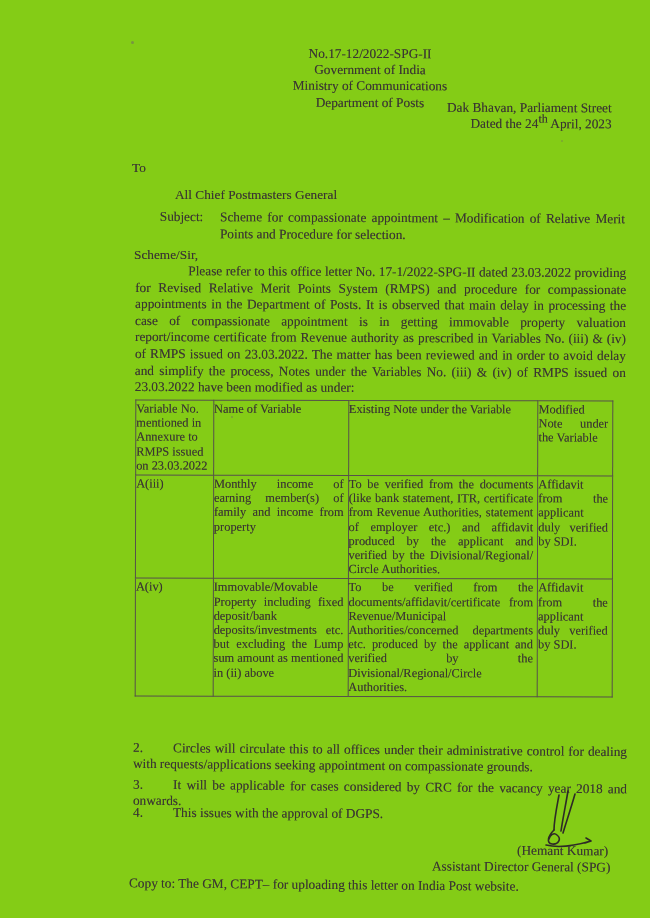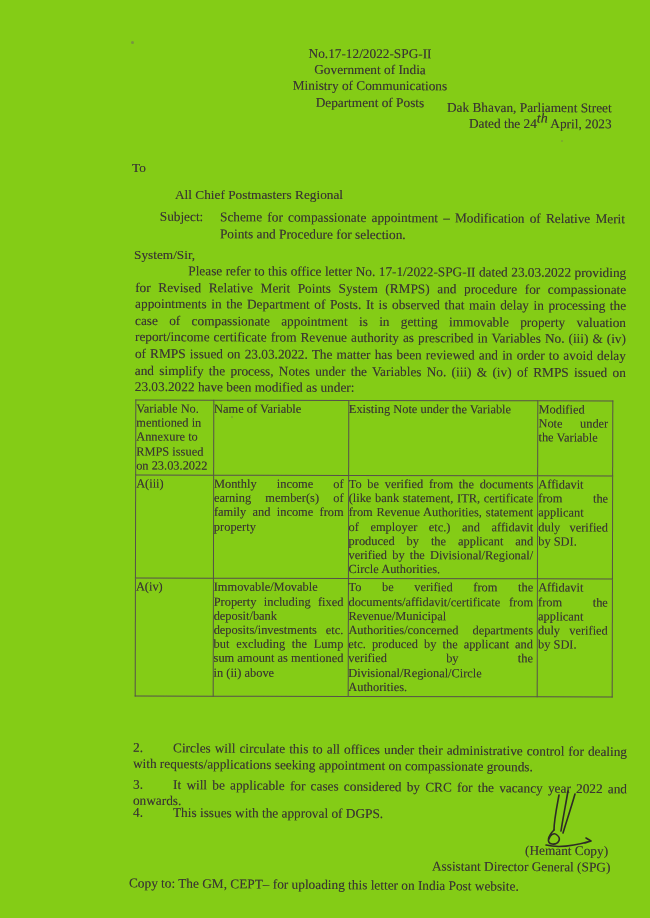--- a/index.html
+++ b/index.html
@@ -11,21 +11,21 @@
     color:#3a3632;
     font-family:"Liberation Serif","DejaVu Serif",serif;
     font-size:13.3px;
     overflow:hidden;
     text-shadow:0 0 0.4px rgba(64,58,52,0.55);
   }
   .abs { position:absolute; }
 
   .ref-block { left:135px; top:46px; width:470px; text-align:center; line-height:16.2px; transform:rotate(0.15deg); }
   .addr-block { right:38px; top:100px; text-align:right; line-height:15.8px; transform:rotate(0.2deg); }
-  sup { font-size:14px; vertical-align:super; line-height:0;font-style:italic; }
+  sup { font-size:12px; vertical-align:super; line-height:0; }
 
   .to-label { left:132px; top:160px; }
   .recipient { left:175px; top:187px; }
 
   .subject-row { left:143px; top:210px; width:482px; display:flex; transform:rotate(0.3deg); }
   .subj-label { flex:0 0 77px;text-align:center; }
   .subj-text { flex:1; text-align:justify; line-height:16.6px; }
 
   .salutation { left:134px; top:247px; }
 
@@ -78,28 +78,28 @@
     <div>Ministry of Communications</div>
     <div>Department of Posts</div>
   </div>
 
   <div class="abs addr-block">
     <div>Dak Bhavan, Parliament Street</div>
     <div><span>Dated the 24</span><sup>th</sup><span> April, 2023</span></div>
   </div>
 
   <div class="abs to-label">To</div>
-  <div class="abs recipient">All Chief Postmasters Regional</div>
+  <div class="abs recipient">All Chief Postmasters General</div>
 
   <div class="abs subject-row">
     <span class="subj-label">Subject:</span>
     <span class="subj-text">Scheme for compassionate appointment – Modification of Relative Merit Points and Procedure for selection.</span>
   </div>
 
-  <div class="abs salutation">System/Sir,</div>
+  <div class="abs salutation">Scheme/Sir,</div>
 
   <p class="abs body-para">Please refer to this office letter No. 17-1/2022-SPG-II dated 23.03.2022 providing for Revised Relative Merit Points System (RMPS) and procedure for compassionate appointments in the Department of Posts. It is observed that main delay in processing the case of compassionate appointment is in getting immovable property valuation report/income certificate from Revenue authority as prescribed in Variables No. (iii) &amp; (iv) of RMPS issued on 23.03.2022. The matter has been reviewed and in order to avoid delay and simplify the process, Notes under the Variables No. (iii) &amp; (iv) of RMPS issued on 23.03.2022 have been modified as under:</p>
 
   <table class="mod-table">
     <colgroup>
       <col style="width:78px">
         <col style="width:135px">
         <col style="width:190px">
         <col style="width:75px">
     </colgroup>
@@ -122,36 +122,36 @@
         <td class="c0">A(iv)</td>
         <td>Immovable/Movable Property including fixed deposit/bank deposits/investments etc. but excluding the Lump sum amount as mentioned in (ii) above</td>
         <td>To be verified from the documents/affidavit/certificate from Revenue/Municipal Authorities/concerned departments etc. produced by the applicant and verified by the Divisional/Regional/Circle Authorities.</td>
         <td>Affidavit from the applicant duly verified by SDI.</td>
       </tr>
     </tbody>
   </table>
 
   <p class="abs npara p2"><span class="num">2.</span><span>Circles will circulate this to all offices under their administrative control for dealing with requests/applications seeking appointment on compassionate grounds.</span></p>
 
-  <p class="abs npara p3"><span class="num">3.</span><span>It will be applicable for cases considered by CRC for the vacancy year 2022 and onwards.</span></p>
+  <p class="abs npara p3"><span class="num">3.</span><span>It will be applicable for cases considered by CRC for the vacancy year 2018 and onwards.</span></p>
 
   <p class="abs npara p4"><span class="num">4.</span><span>This issues with the approval of DGPS.</span></p>
 
   <svg class="abs signature-svg" width="62" height="60" viewBox="0 0 62 60">
     <g fill="none" stroke="#2e2a27" stroke-width="1.6" stroke-linecap="round">
       <path d="M21,7 C19,18 16,32 16,42"></path>
       <path d="M30,3 C28,15 25,30 23,43"></path>
       <path d="M37,6 C33,20 28,35 25,45"></path>
       <path d="M16,42 C10,48 8,55 14,56 C20,57 24,51 19,47 C16,44 12,47 11,51"></path>
       <path d="M8,57 C20,60 36,58 53,53 L47,55"></path>
       <path d="M53,53 L48,50"></path>
     </g>
   </svg>
 
-  <div class="abs sign-name">(Hemant Copy)</div>
+  <div class="abs sign-name">(Hemant Kumar)</div>
   <div class="abs sign-desig">Assistant Director General (SPG)</div>
 
   <div class="abs copy-line">Copy to: The GM, CEPT– for uploading this letter on India Post website.</div>
 
   <div class="speck s1"></div>
   <div class="speck s2"></div>
   <div class="speck s3"></div>
   <div class="speck s4"></div>
 
 </div>

